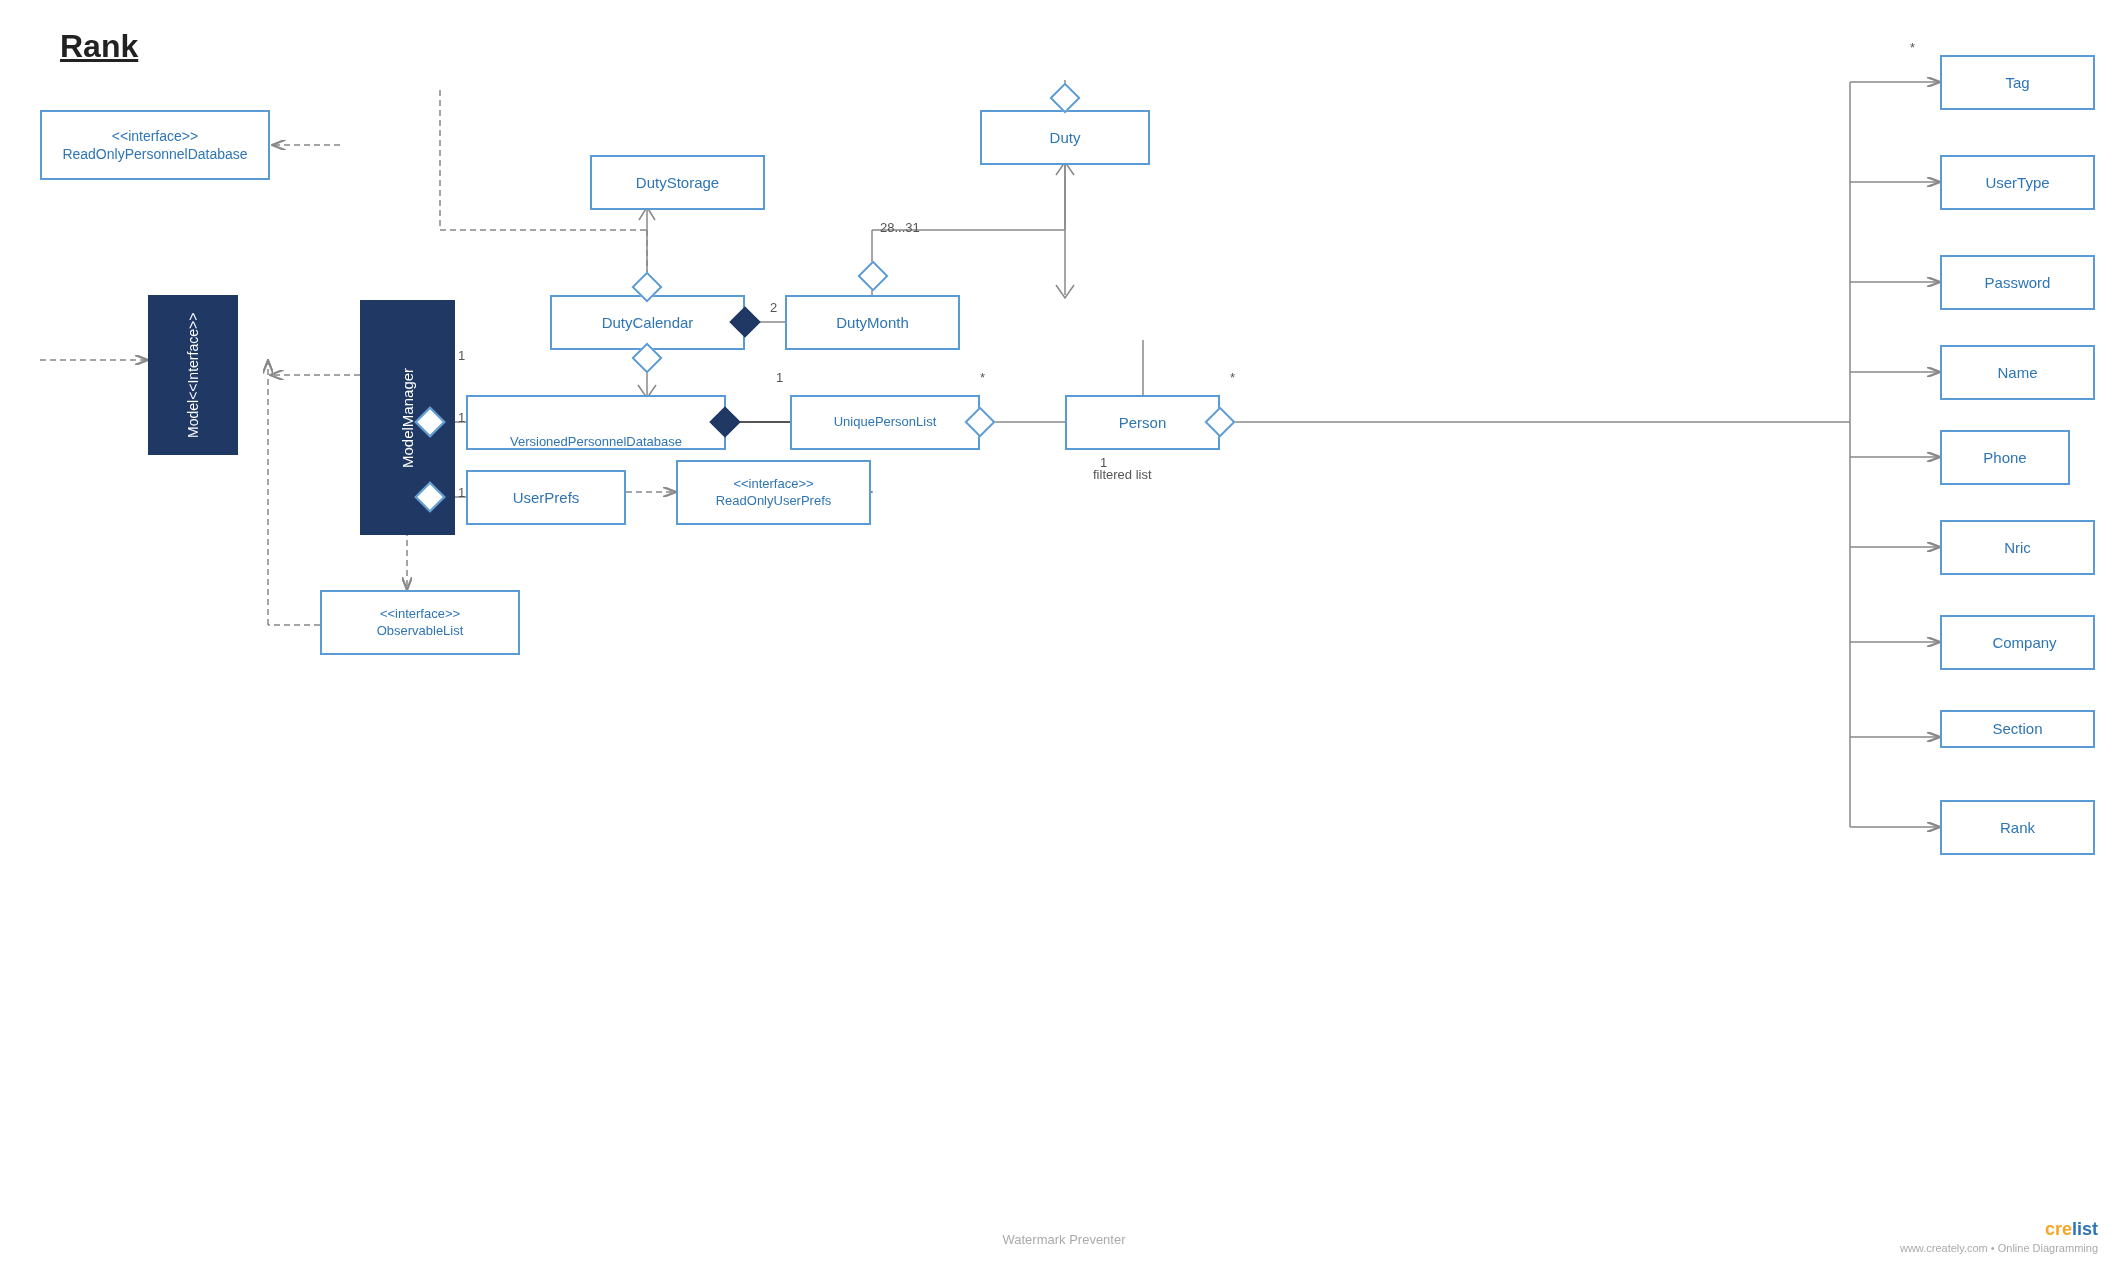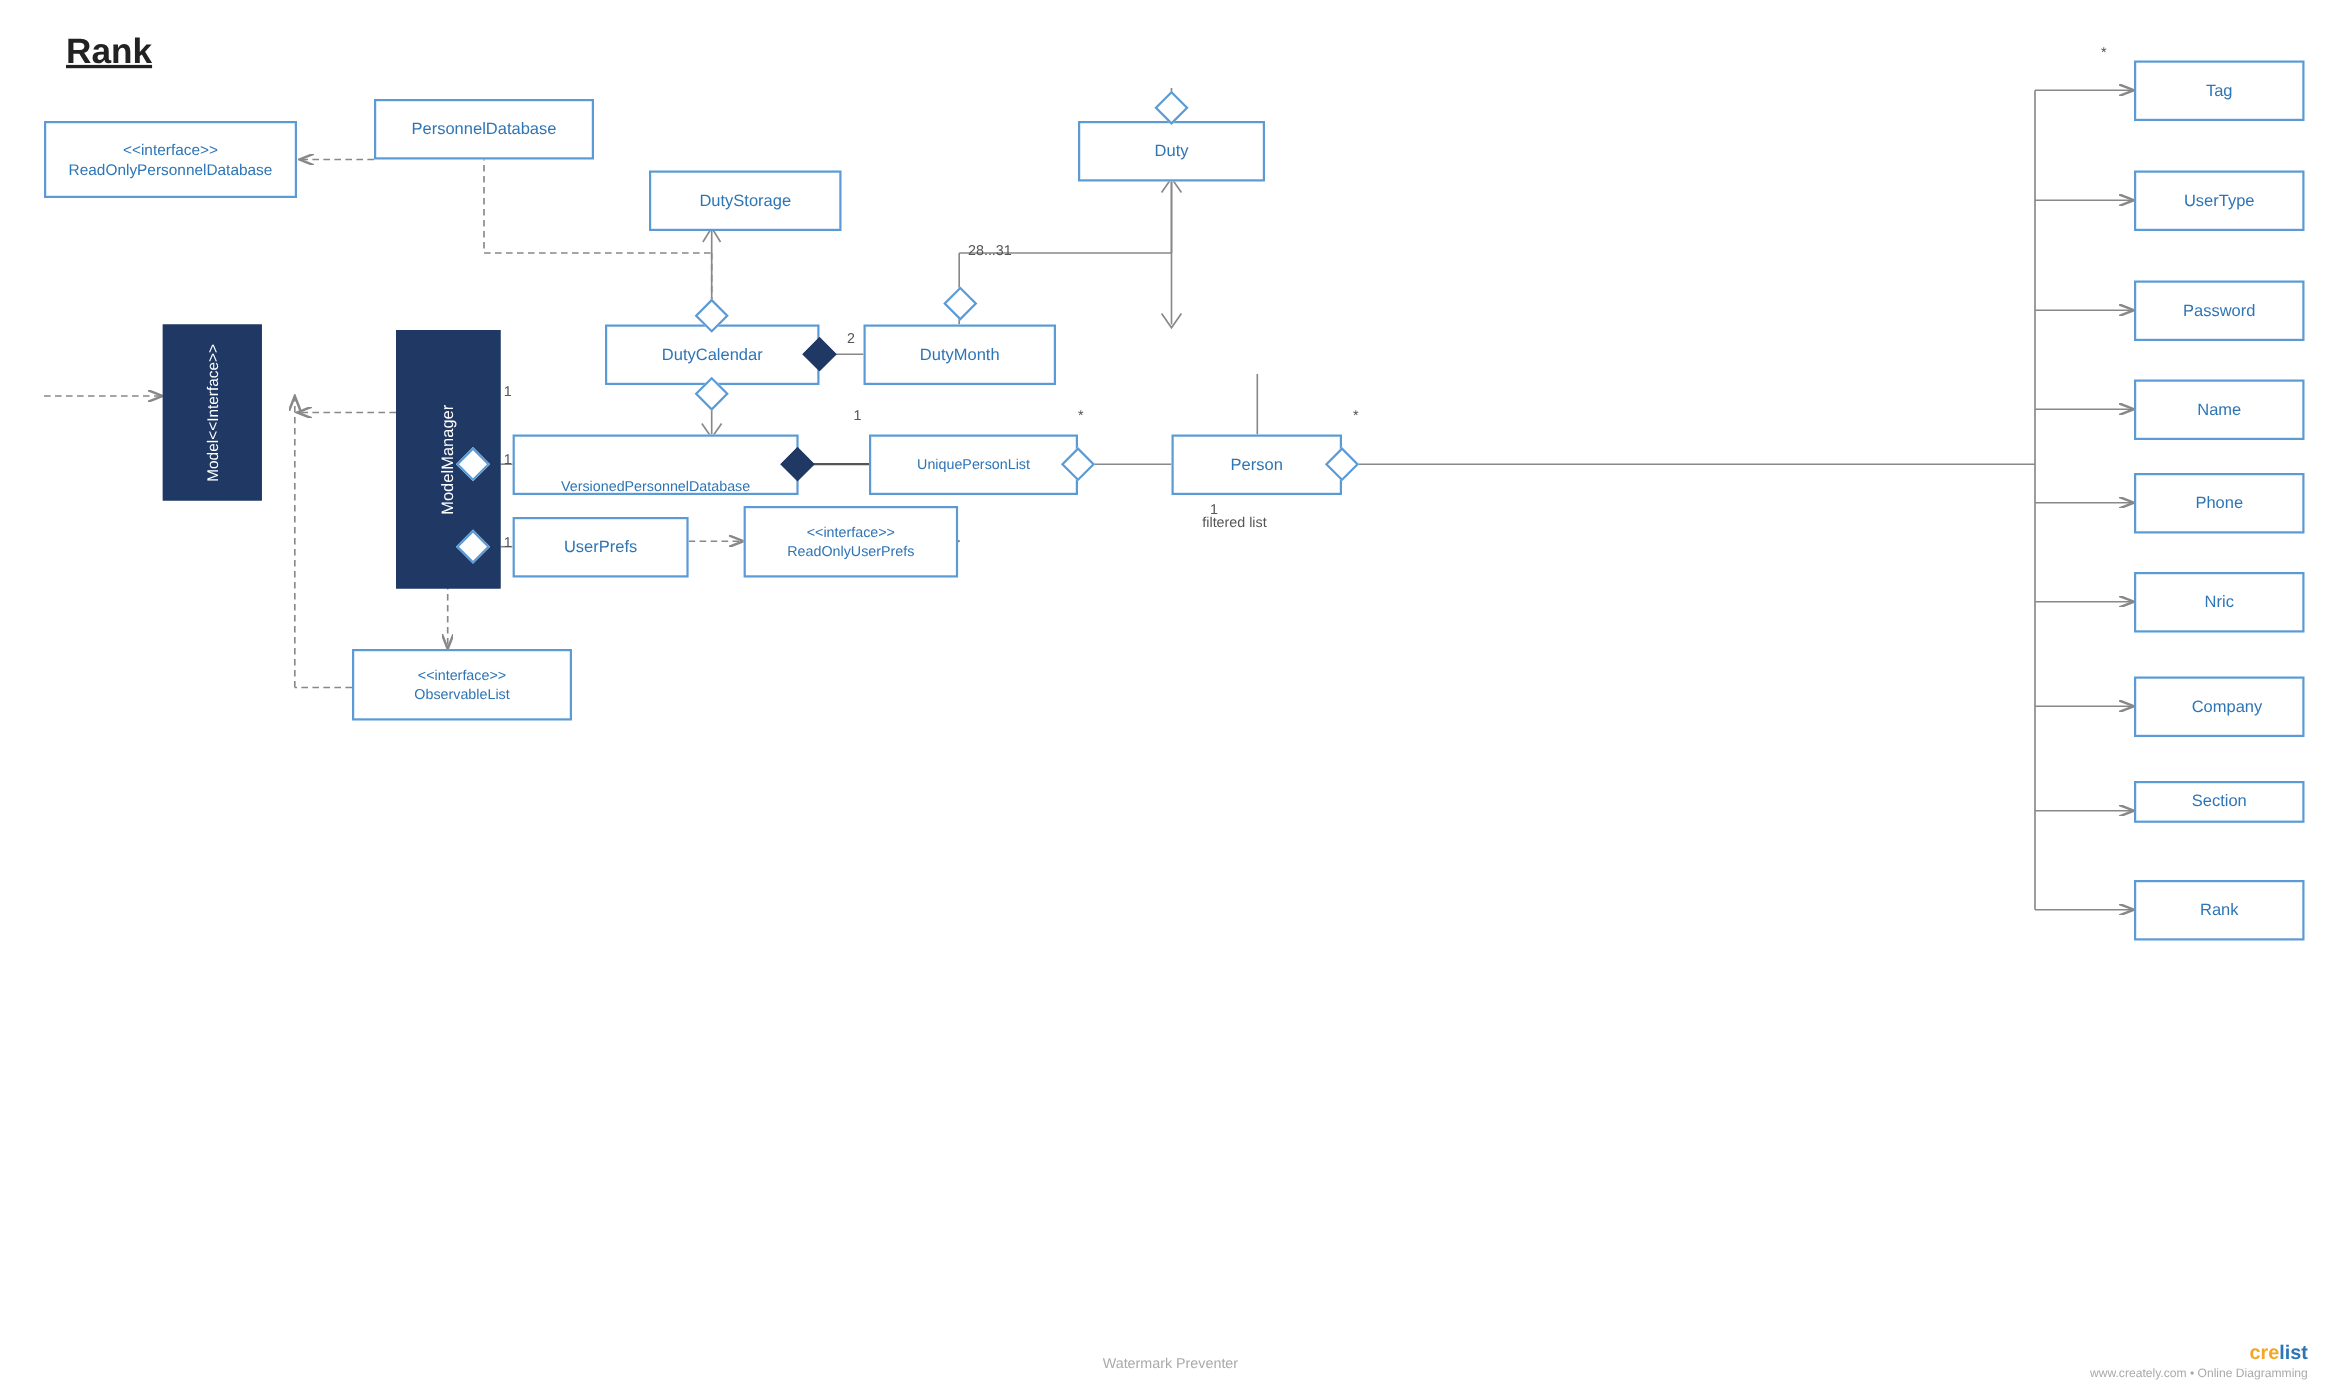--- a/index.html
+++ b/index.html
@@ -200,23 +200,20 @@
     <line x1="1143" y1="395" x2="1143" y2="340" stroke="#888" stroke-width="1.5"></line>
 
     <line x1="726" y1="492" x2="871" y2="492" stroke="#888" stroke-width="1.5" stroke-dasharray="6,4" marker-end="url(#arrow-open)"></line>
   </svg>
 
   <div class="uml-box" style="left:40px;top:110px;width:230px;height:70px;">
     <span style="white-space:pre-line;font-size:14px;">&lt;&lt;interface&gt;&gt;
 ReadOnlyPersonnelDatabase</span>
   </div>
 
-  <div class="uml-box" style="left:340px;top:90px;width:200px;height:55px;">
-    <span>PersonnelDatabase</span>
-  </div>
 
   <div class="uml-box" style="left:590px;top:155px;width:175px;height:55px;">
     <span>DutyStorage</span>
   </div>
 
   <div class="uml-box" style="left:980px;top:110px;width:170px;height:55px;">
     <span>Duty</span>
   </div>
 
   <div class="uml-box" style="left:550px;top:295px;width:195px;height:55px;">
@@ -266,21 +263,21 @@
   </div>
   <div class="uml-box" style="left:1940px;top:155px;width:155px;height:55px;">
     <span>UserType</span>
   </div>
   <div class="uml-box" style="left:1940px;top:255px;width:155px;height:55px;">
     <span>Password</span>
   </div>
   <div class="uml-box" style="left:1940px;top:345px;width:155px;height:55px;">
     <span>Name</span>
   </div>
-  <div class="uml-box" style="left:1940px;top:430px;width:155px;height:55px;">
+  <div class="uml-box" style="left:1940px;top:430px;width:130px;height:55px;">
     <span>Phone</span>
   </div>
   <div class="uml-box" style="left:1940px;top:520px;width:155px;height:55px;">
     <span>Nric</span>
   </div>
   <div class="uml-box" style="left:1940px;top:615px;width:155px;height:55px;padding-left:24px;">
     <span>Company</span>
   </div>
   <div class="uml-box" style="left:1940px;top:710px;width:155px;height:38px;">
     <span>Section</span>

